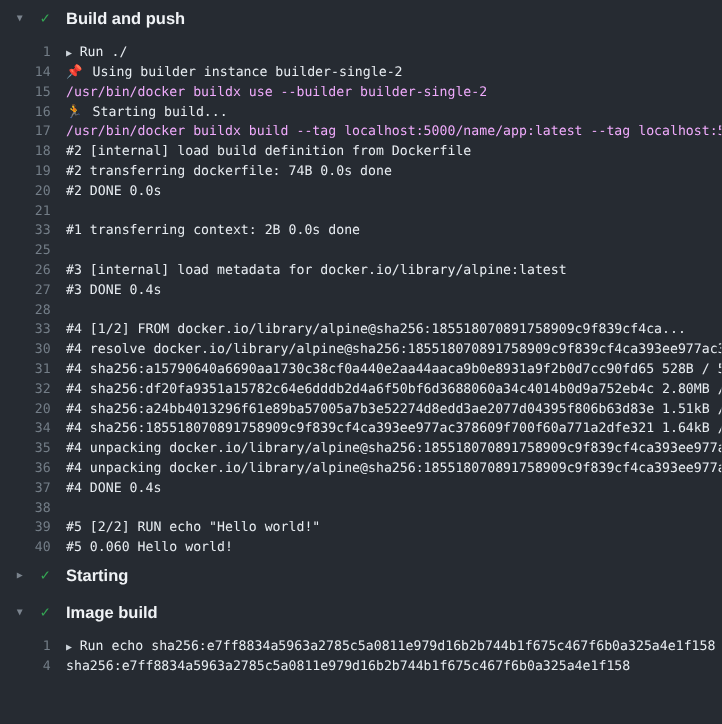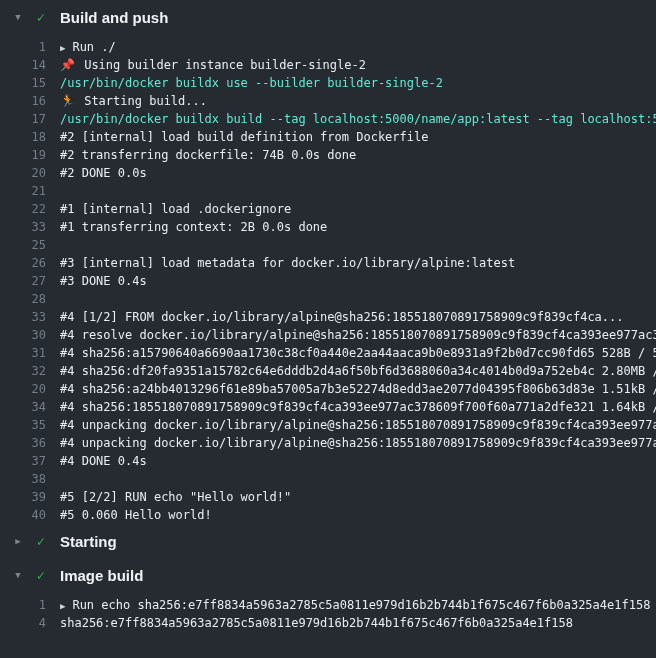--- a/index.html
+++ b/index.html
@@ -64,21 +64,21 @@
     color: #737d87;
     cursor: pointer;
   }
   .line-body {
     flex: 1;
     margin-left: 14px;
     white-space: pre;
     overflow: hidden;
     color: #e8edf2;
   }
-  .type-command .line-body { color: #5eead4; }
+  .type-command .line-body { color: #f0abfc; }
   .run-arrow {
     display: inline-block;
     font-size: 9px;
     color: #ccd3da;
     margin-right: 7px;
     cursor: pointer;
   }
   .emoji {
     margin-right: 2px;
   }
@@ -132,24 +132,20 @@
   <div class="log-line type-default">
     <span class="line-num">20</span>
     <span class="line-body"><span>#2 DONE 0.0s</span></span>
   </div>
 
   <div class="log-line type-default">
     <span class="line-num">21</span>
     <span class="line-body"><span></span></span>
   </div>
 
-  <div class="log-line type-default">
-    <span class="line-num">22</span>
-    <span class="line-body"><span>#1 [internal] load .dockerignore</span></span>
-  </div>
 
   <div class="log-line type-default">
     <span class="line-num">33</span>
     <span class="line-body"><span>#1 transferring context: 2B 0.0s done</span></span>
   </div>
 
 
   <div class="log-line type-default">
     <span class="line-num">25</span>
     <span class="line-body"><span></span></span>

